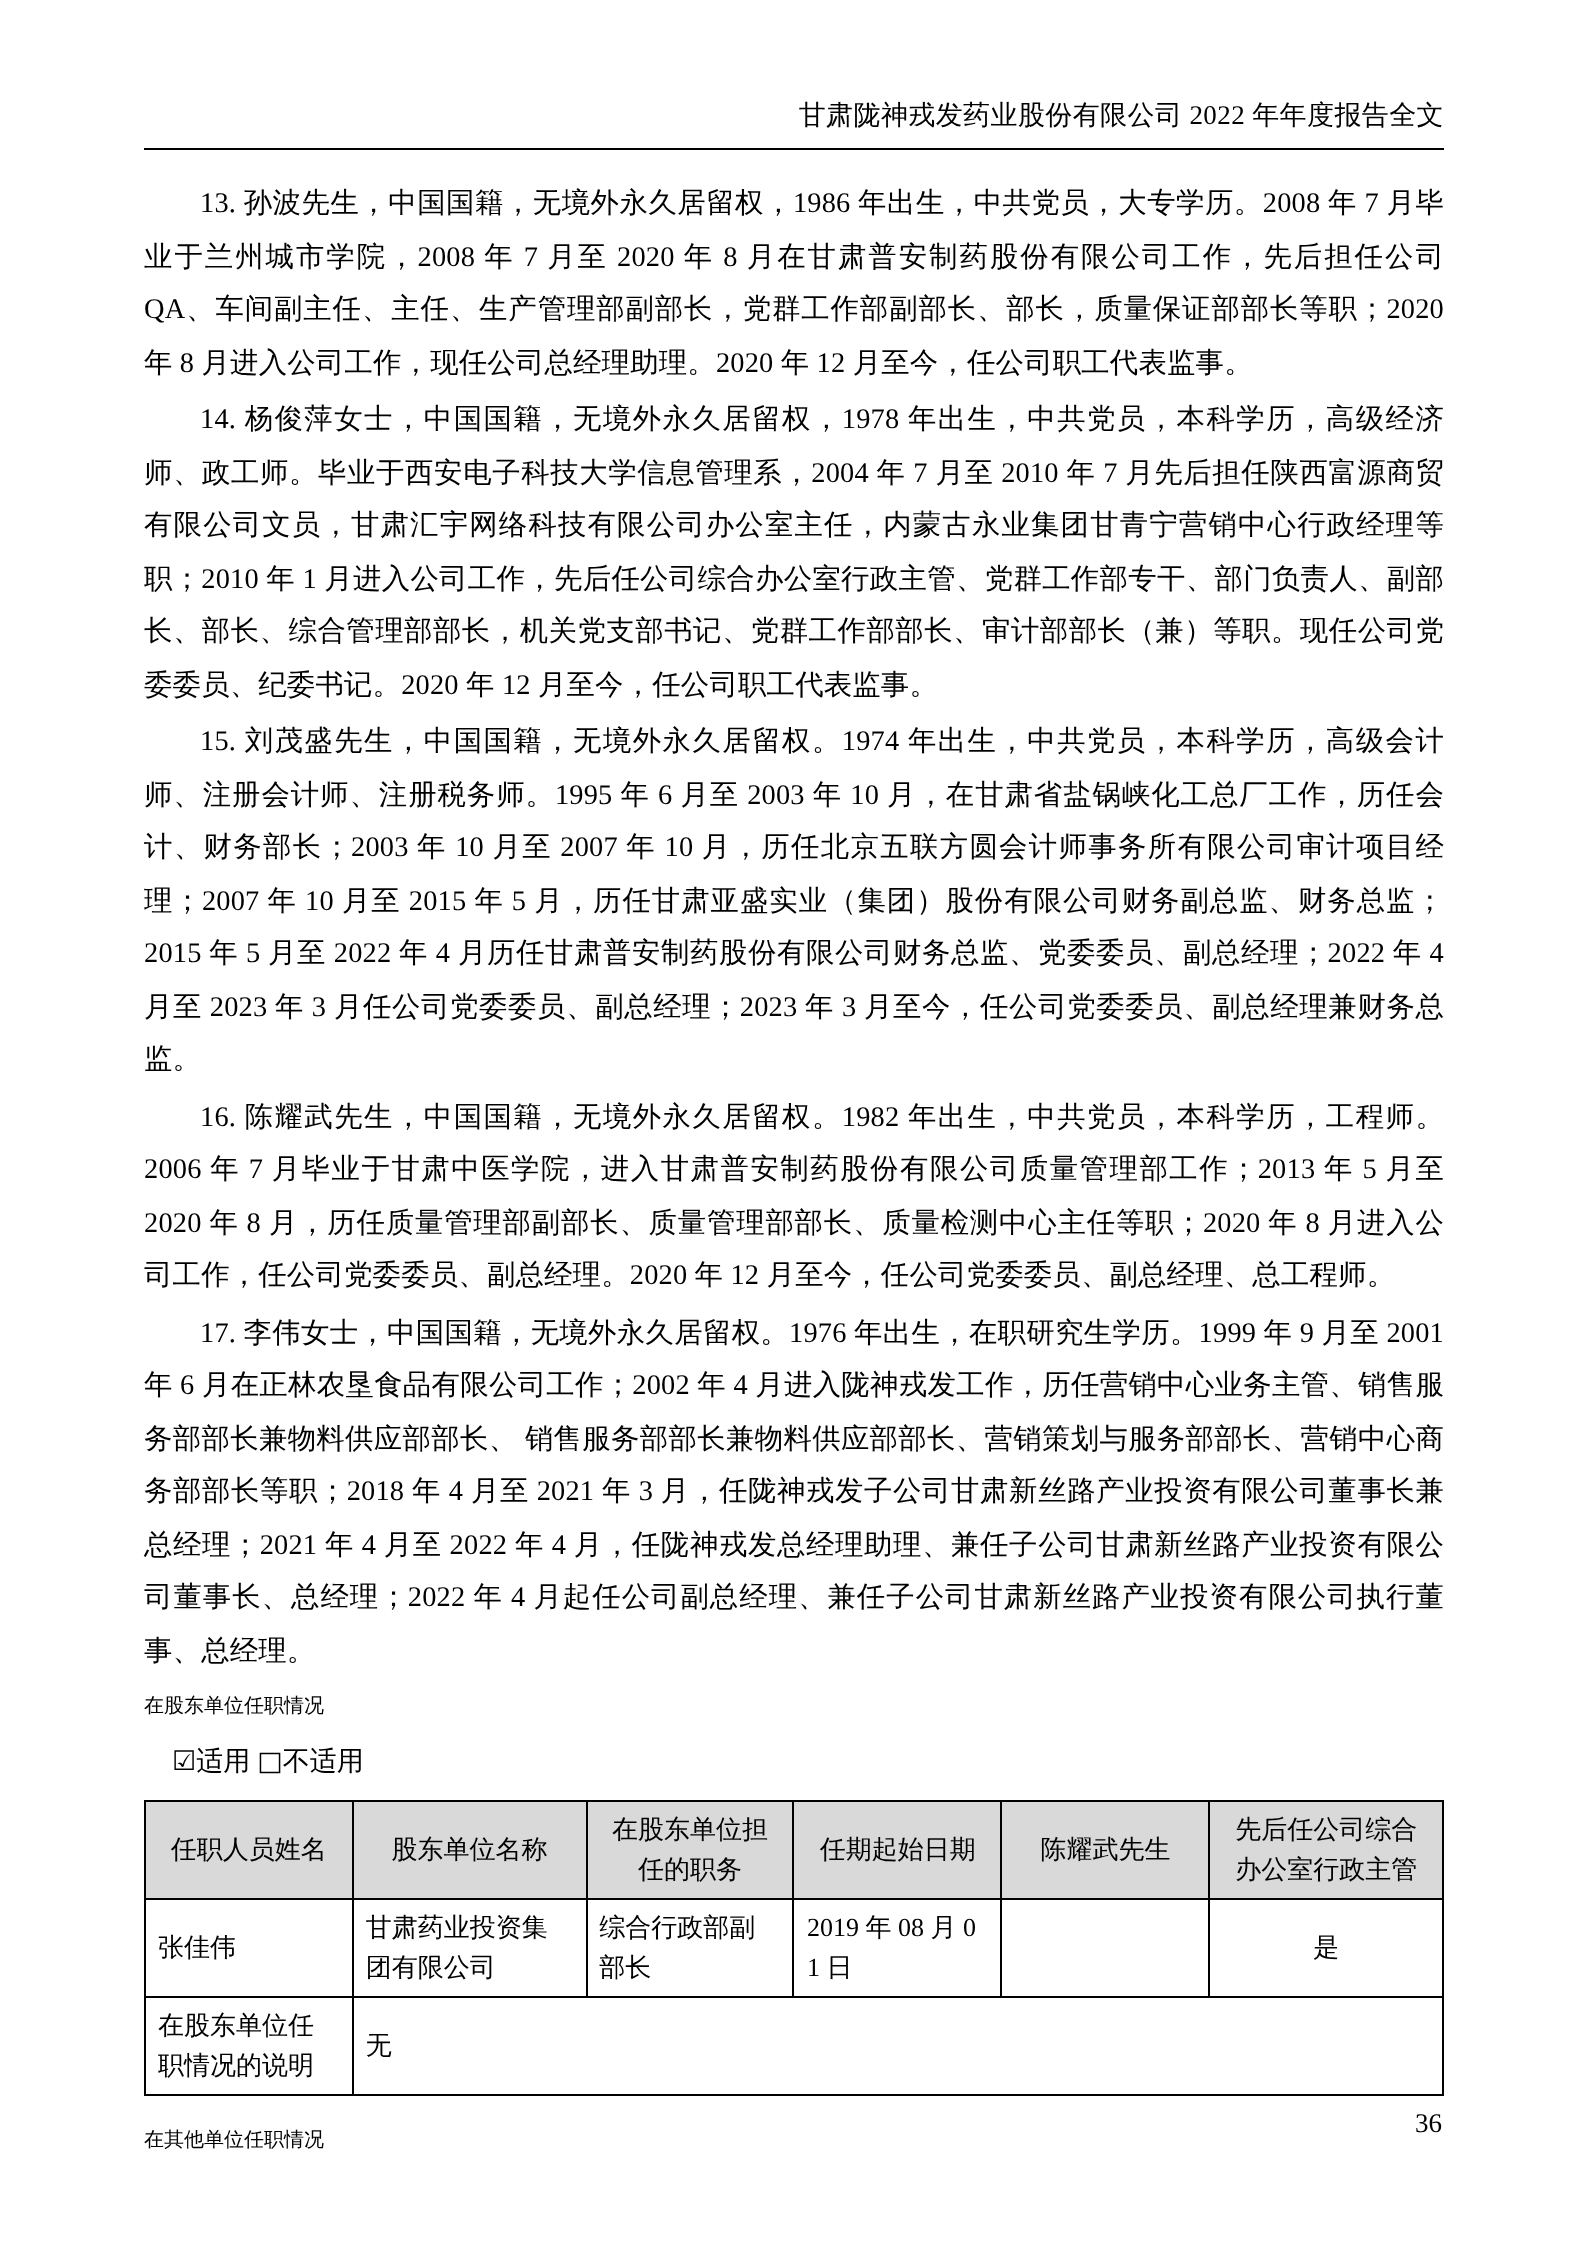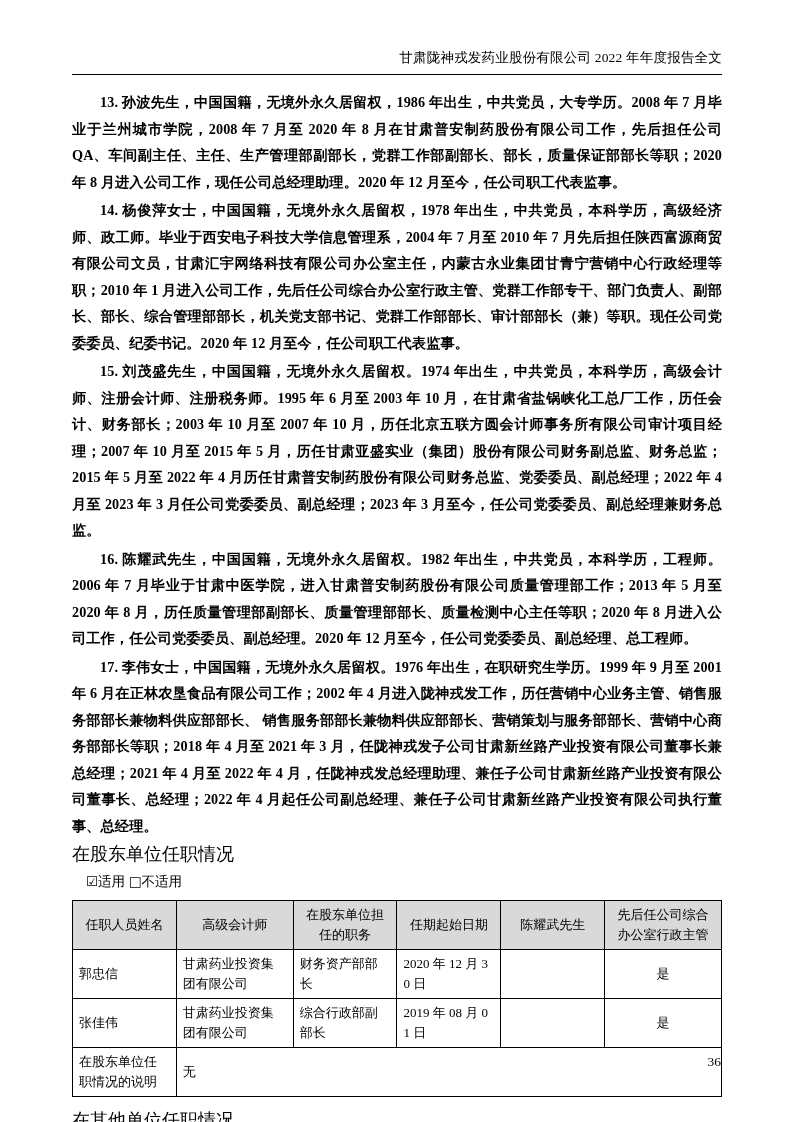--- a/index.html
+++ b/index.html
@@ -38,25 +38,24 @@
     height: 0;
   }
   p.para {
     margin: 0 0 2px 0;
     font-size: 14.2px;
     line-height: 26.5px;
     text-align: justify;
     text-justify: inter-ideograph;
     text-indent: 28px;
     letter-spacing: 0.1px;
-    font-weight: bold;
   }
   p.plain {
     margin: 0;
-    font-size: 18px;
+    font-size: 10px;
     line-height: 26.5px;
     text-indent: 0;
   }
   .checkline {
     font-size: 14.2px;
     line-height: 26.5px;
     margin: 0 0 6px 14px;
   }
   .checkline .box {
     font-family: "DejaVu Sans", sans-serif;
@@ -127,36 +126,28 @@
         <col style="width:16%">
         <col style="width:18%">
         <col style="width:16%">
         <col style="width:16%">
         <col style="width:16%">
         <col style="width:18%">
       </colgroup>
       <thead>
         <tr class="tbl-head-row">
           <th>任职人员姓名</th>
-          <th>高级会计师</th>
+          <th>股东单位名称</th>
           <th>在股东单位担任的职务</th>
           <th>任期起始日期</th>
           <th>陈耀武先生</th>
           <th>先后任公司综合办公室行政主管</th>
         </tr>
       </thead>
       <tbody>
-        <tr>
-          <td class="l">郭忠信</td>
-          <td class="l">甘肃药业投资集团有限公司</td>
-          <td class="l">财务资产部部长</td>
-          <td class="l">2020 年 12 月 30 日</td>
-          <td class="l"></td>
-          <td class="ctr">是</td>
-        </tr>
         <tr>
           <td class="l">张佳伟</td>
           <td class="l">甘肃药业投资集团有限公司</td>
           <td class="l">综合行政部副部长</td>
           <td class="l">2019 年 08 月 01 日</td>
           <td class="l"></td>
           <td class="ctr">是</td>
         </tr>
         <tr>
           <td class="l">在股东单位任职情况的说明</td>

